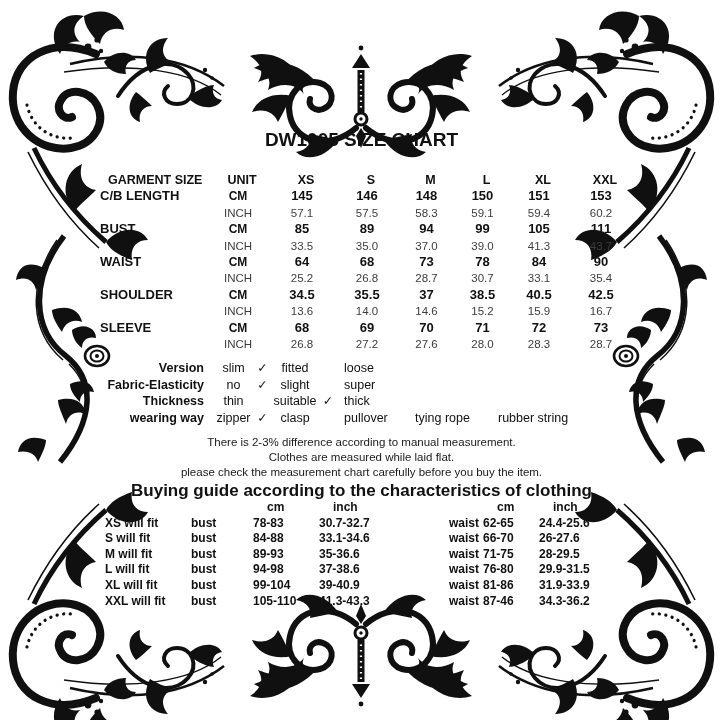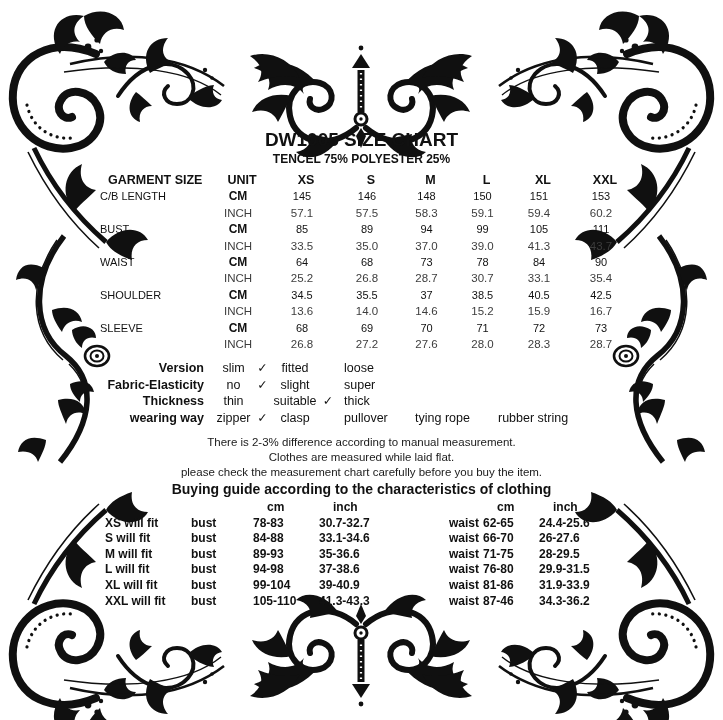--- a/index.html
+++ b/index.html
@@ -13,34 +13,34 @@
   .subtitle{position:absolute;left:0;right:0;top:152px;text-align:center;
             font-size:12px;font-weight:bold;}
 
   .sizeTable{position:absolute;left:100px;top:172px;display:grid;
              grid-template-columns:108px 60px 68px 62px 57px 55px 58px 66px;
              grid-auto-rows:16.4px;}
   .sizeTable>div{line-height:16.4px;white-space:nowrap;}
   .lab{text-align:left;font-weight:bold;font-size:12.5px;}
   .ctr{text-align:center;}
   .hdr{font-weight:bold;font-size:12.5px;margin-left:8px;}
-  .cmv{font-weight:normal;font-size:11px;}
+  .cmv{font-weight:bold;font-size:13px;}
   .unit{font-weight:bold;font-size:12px;}
   .inch{font-size:11.5px;color:#3d3d3d;font-weight:normal;}
 
   .opts{position:absolute;left:97px;top:360px;display:grid;
         grid-template-columns:115px 43px 15px 50px 16px 71px 83px 110px;
         grid-auto-rows:16.5px;font-size:12.5px;}
   .opts>div{line-height:16.5px;white-space:nowrap;}
   .olab{font-weight:bold;text-align:right;padding-right:8px;}
   .oc{text-align:center;}
   .ol{text-align:left;padding-left:8px;}
 
   .note{position:absolute;left:0;right:0;text-align:center;font-size:11.5px;color:#1a1a1a;}
-  .noteBold{position:absolute;left:0;right:0;text-align:center;font-size:14px;font-weight:bold;color:#111;}
+  .noteBold{position:absolute;left:0;right:0;text-align:center;font-size:17px;font-weight:bold;color:#111;}
 
   .guide{position:absolute;left:105px;top:500px;display:grid;
          grid-template-columns:86px 62px 66px 86px 40px 38px 56px 84px;
          grid-auto-rows:15.6px;font-size:12px;font-weight:bold;}
   .guide>div{line-height:15.6px;white-space:nowrap;}
   .gr{text-align:left;padding-right:4px;}
   .gl{text-align:left;}
   .gc{text-align:center;}
   .gh{text-align:left;padding-left:14px;}
 </style>
@@ -118,21 +118,20 @@
     <use href="#midTL" transform="translate(723,752) scale(-1,-1)"></use>
     <use href="#centerMotif"></use>
     <use href="#centerMotif" transform="translate(0,752) scale(1,-1)"></use>
     <use href="#sideVineL"></use>
     <use href="#sideVineL" transform="translate(723,0) scale(-1,1)"></use>
   </svg>
 
   <div class="content">
 
     <div class="title">DW1005 SIZE CHART</div>
-    <div class="subtitle">TENCEL 75% POLYESTER 25%</div>
 
     <div class="sizeTable">
       <div class="lab hdr">GARMENT SIZE</div>
       <div class="ctr hdr">UNIT</div>
       <div class="ctr hdr">XS</div>
       <div class="ctr hdr">S</div>
       <div class="ctr hdr">M</div>
       <div class="ctr hdr">L</div>
       <div class="ctr hdr">XL</div>
       <div class="ctr hdr">XXL</div>

